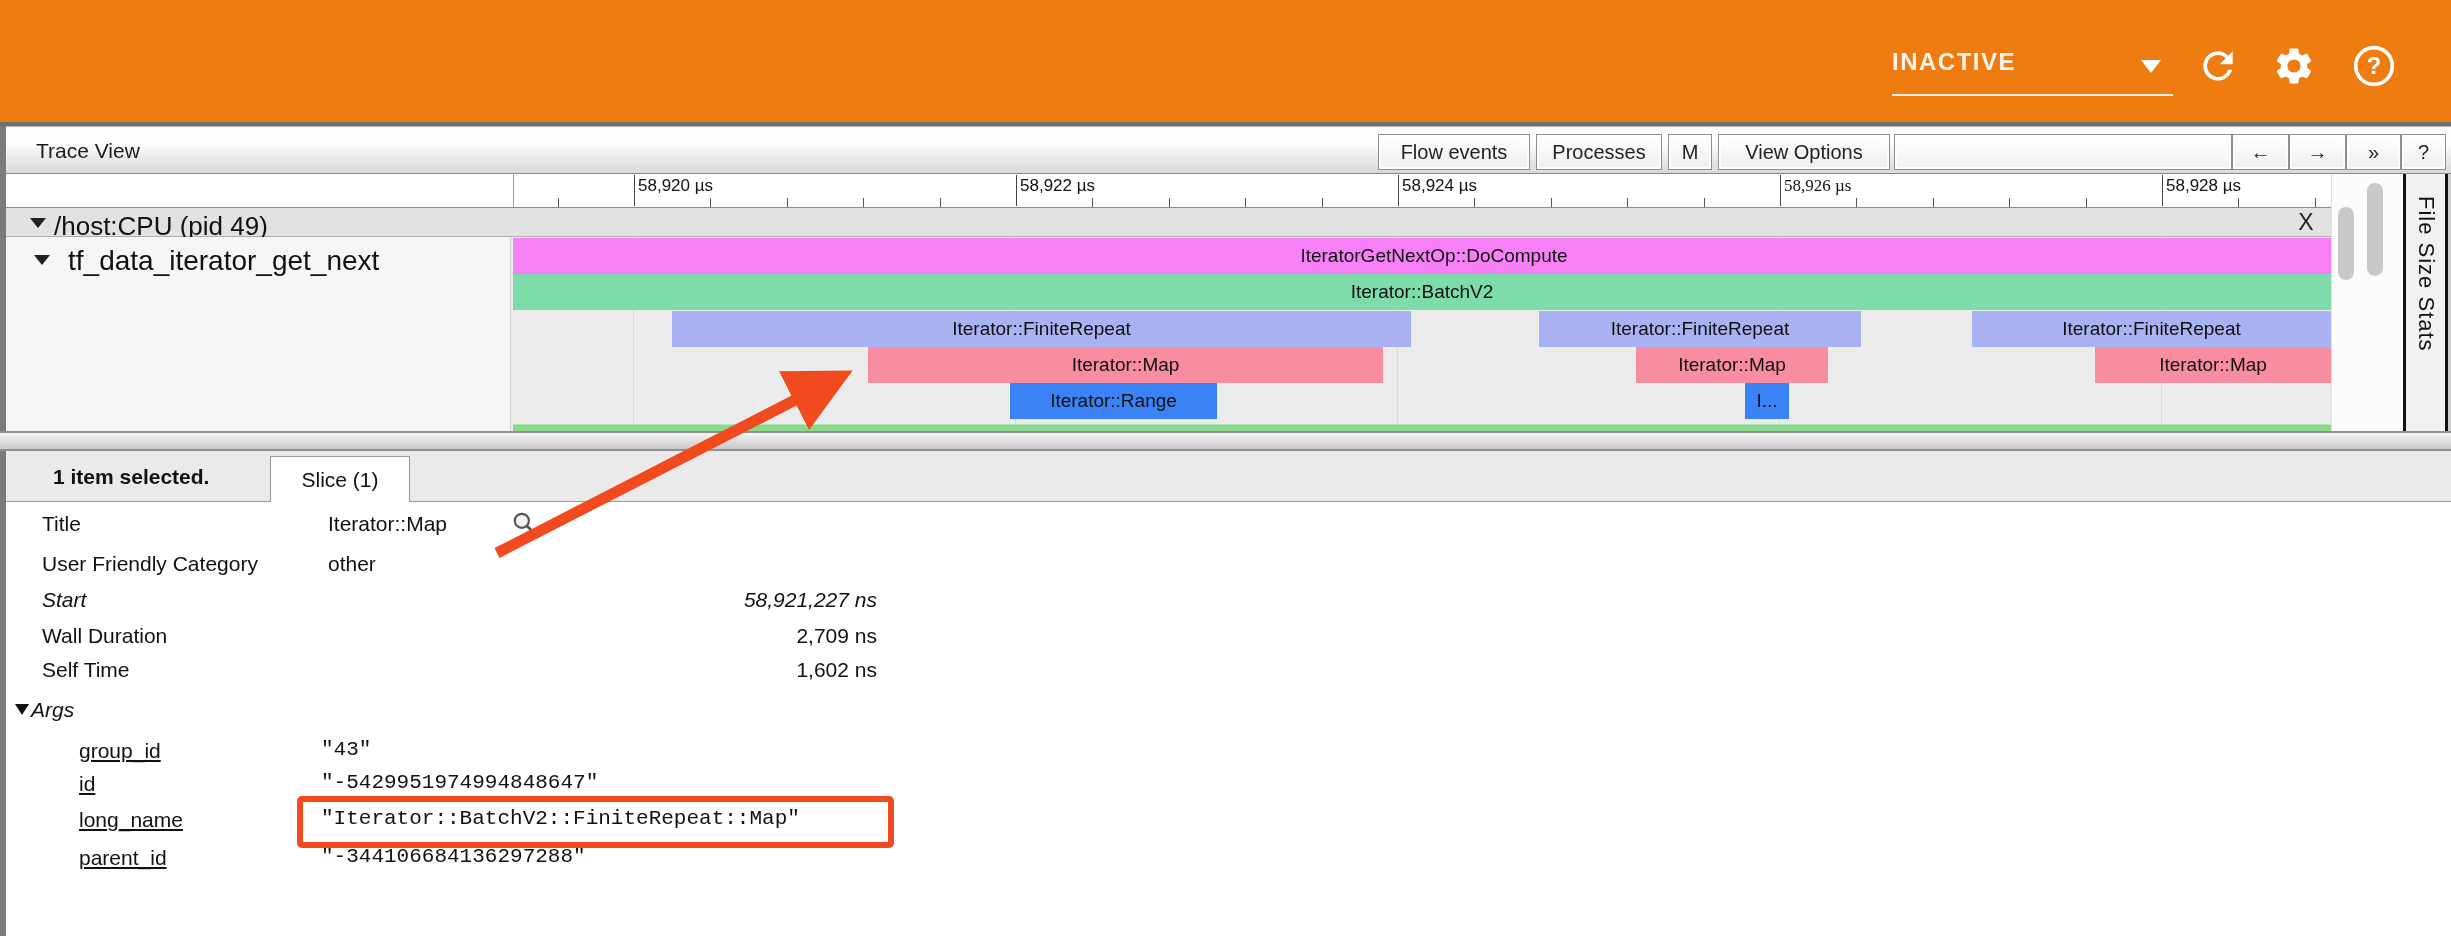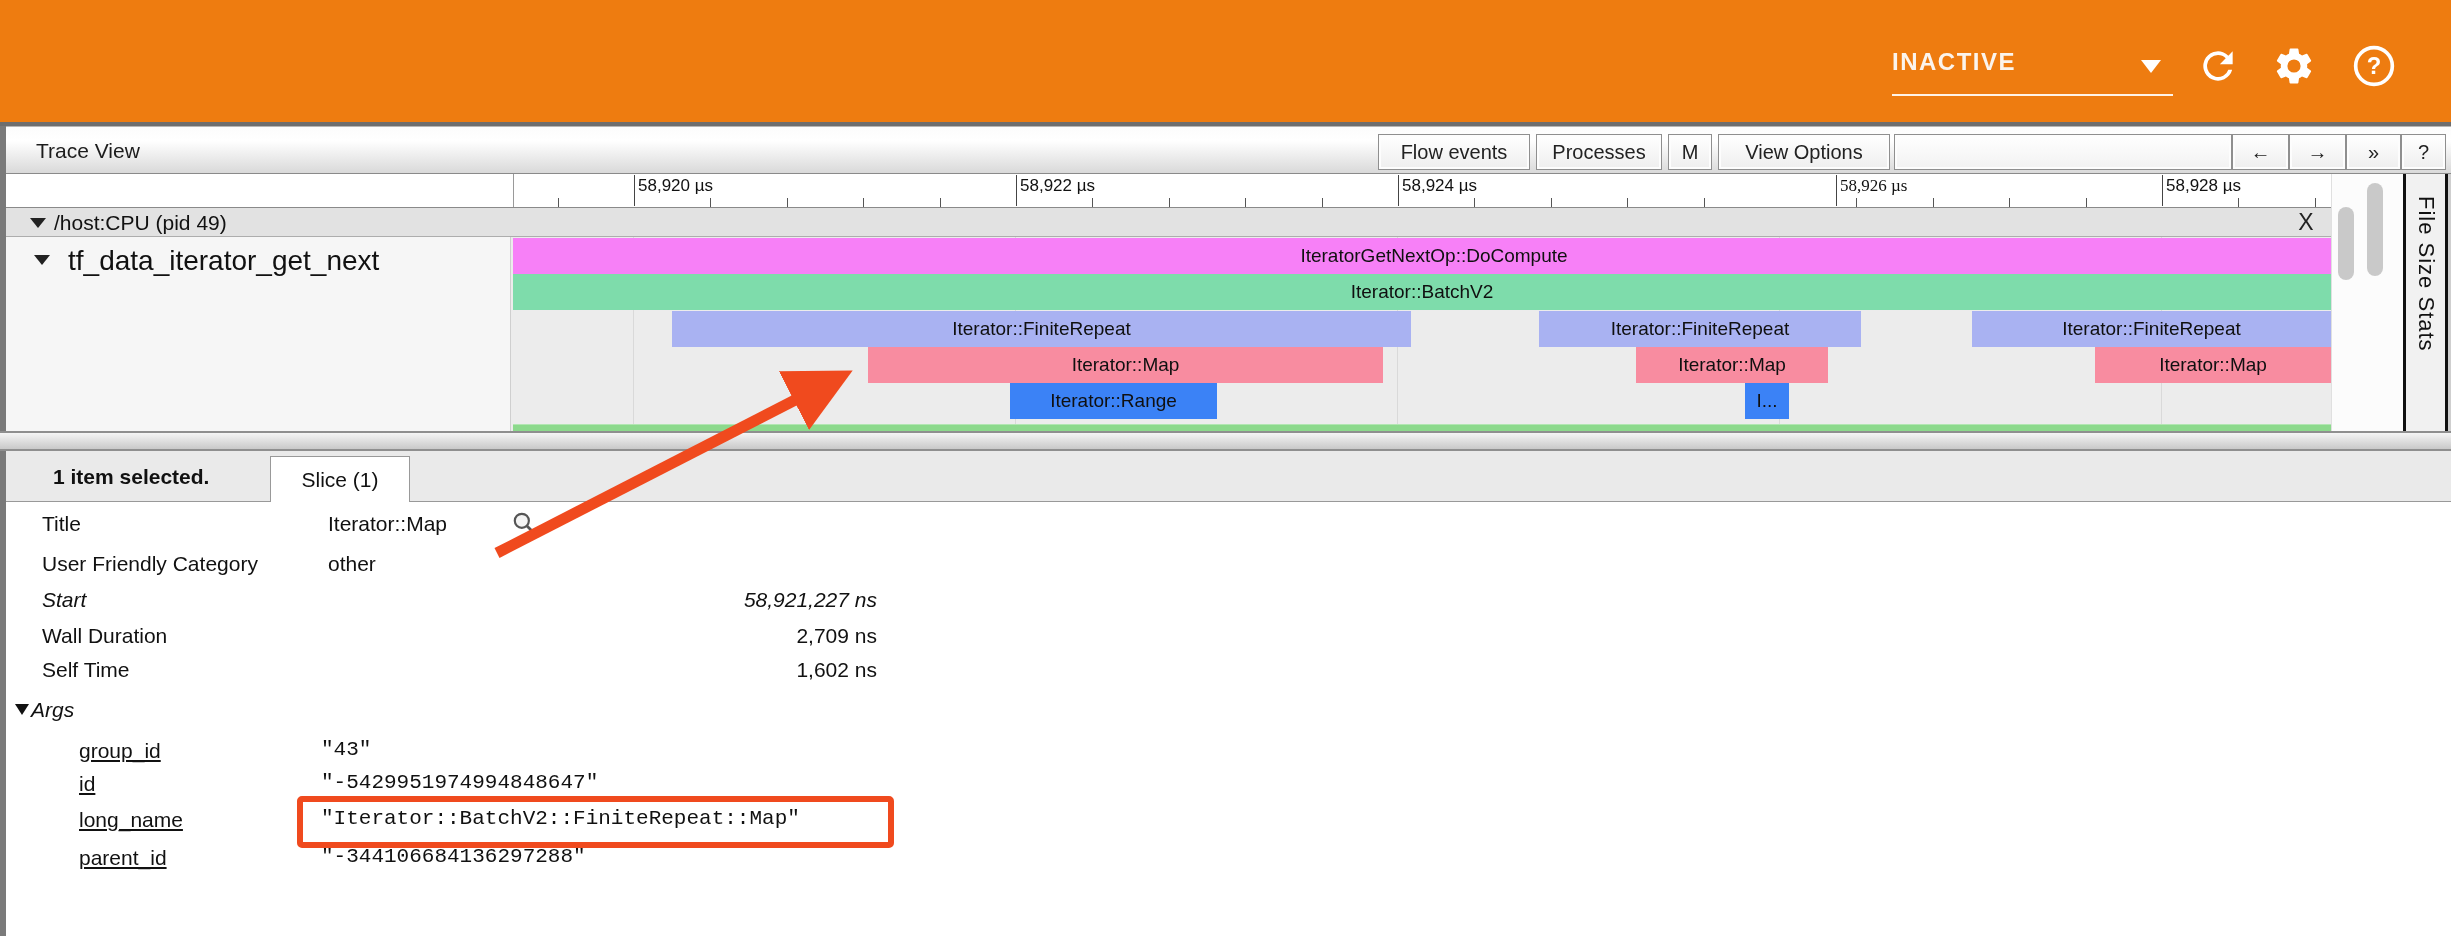--- a/index.html
+++ b/index.html
@@ -27,21 +27,21 @@
   .tb-search { position:absolute; top:7px; height:36px; background:linear-gradient(#ffffff,#f2f2f2); border:1px solid #8f8f8f; box-shadow:inset 0 0 0 2px #fdfdfd; font-size:20px; padding:0 8px; }
 
   
   .ruler-row { position:absolute; left:6px; top:174px; width:2325px; height:33px; background:#fff; }
   .ruler { position:absolute; left:507px; top:0; width:1818px; height:33px; border-left:1px solid #9a9a9a; }
   .tick-major { position:absolute; top:1px; width:1px; height:31px; background:#444; }
   .tick-major .tick-label { position:absolute; left:4px; top:1px; font-size:17px; color:#111; white-space:nowrap; }
   .tick-minor { position:absolute; bottom:0; width:1px; height:9px; background:#555; }
 
   .process-row { position:absolute; left:6px; top:207px; width:2325px; height:30px; background:#e2e2e2; border-top:1px solid #8a8a8a; border-bottom:1px solid #adadad; cursor:pointer; }
-  .process-row .proc-label { position:absolute; left:48px; top:3px; font-size:21px; color:#111; }
+  .process-row .proc-label { position:absolute; left:48px; top:3px; font-size:26px; color:#111; }
   .tri-down { display:inline-block; width:0; height:0; border-left:8px solid transparent; border-right:8px solid transparent; border-top:10px solid #222; }
   .process-row .tri-down { position:absolute; left:24px; top:10px; }
   .close-x { position:absolute; right:10px; top:1px; width:30px; height:28px; font-size:23px; color:#222; text-align:center; cursor:pointer; }
 
   .track-body { position:absolute; left:6px; top:237px; width:2325px; height:194px; background:#ececec; }
   .track-labels { position:absolute; left:0; top:0; width:505px; height:194px; background:#f6f6f6; border-right:1px solid #cfcfcf; }
   .track-title-row { position:absolute; left:0; top:2px; width:505px; height:44px; cursor:pointer; }
   .track-title-row .tri-down { position:absolute; left:28px; top:16px; }
   .track-title-row .track-name { position:absolute; left:62px; top:6px; font-size:28px; color:#111; }
 
@@ -130,21 +130,21 @@
     <div class="ruler" id="ruler">
       <div class="tick-major" style="left:120px;">
           <span class="tick-label">58,920 µs</span>
         </div>
       <div class="tick-major" style="left:502px;">
           <span class="tick-label">58,922 µs</span>
         </div>
       <div class="tick-major" style="left:884px;">
           <span class="tick-label">58,924 µs</span>
         </div>
-      <div class="tick-major" style="left:1322px;font-family:Liberation Serif, serif;">
+      <div class="tick-major" style="left:1266px;font-family:Liberation Serif, serif;">
           <span class="tick-label">58,926 µs</span>
         </div>
       <div class="tick-major" style="left:1648px;">
           <span class="tick-label">58,928 µs</span>
         </div>
     <div class="tick-minor" style="left: 43.6px;"></div>
         <div class="tick-minor" style="left: 196.4px;"></div>
         <div class="tick-minor" style="left: 272.8px;"></div>
         <div class="tick-minor" style="left: 349.2px;"></div>
         <div class="tick-minor" style="left: 425.6px;"></div>

